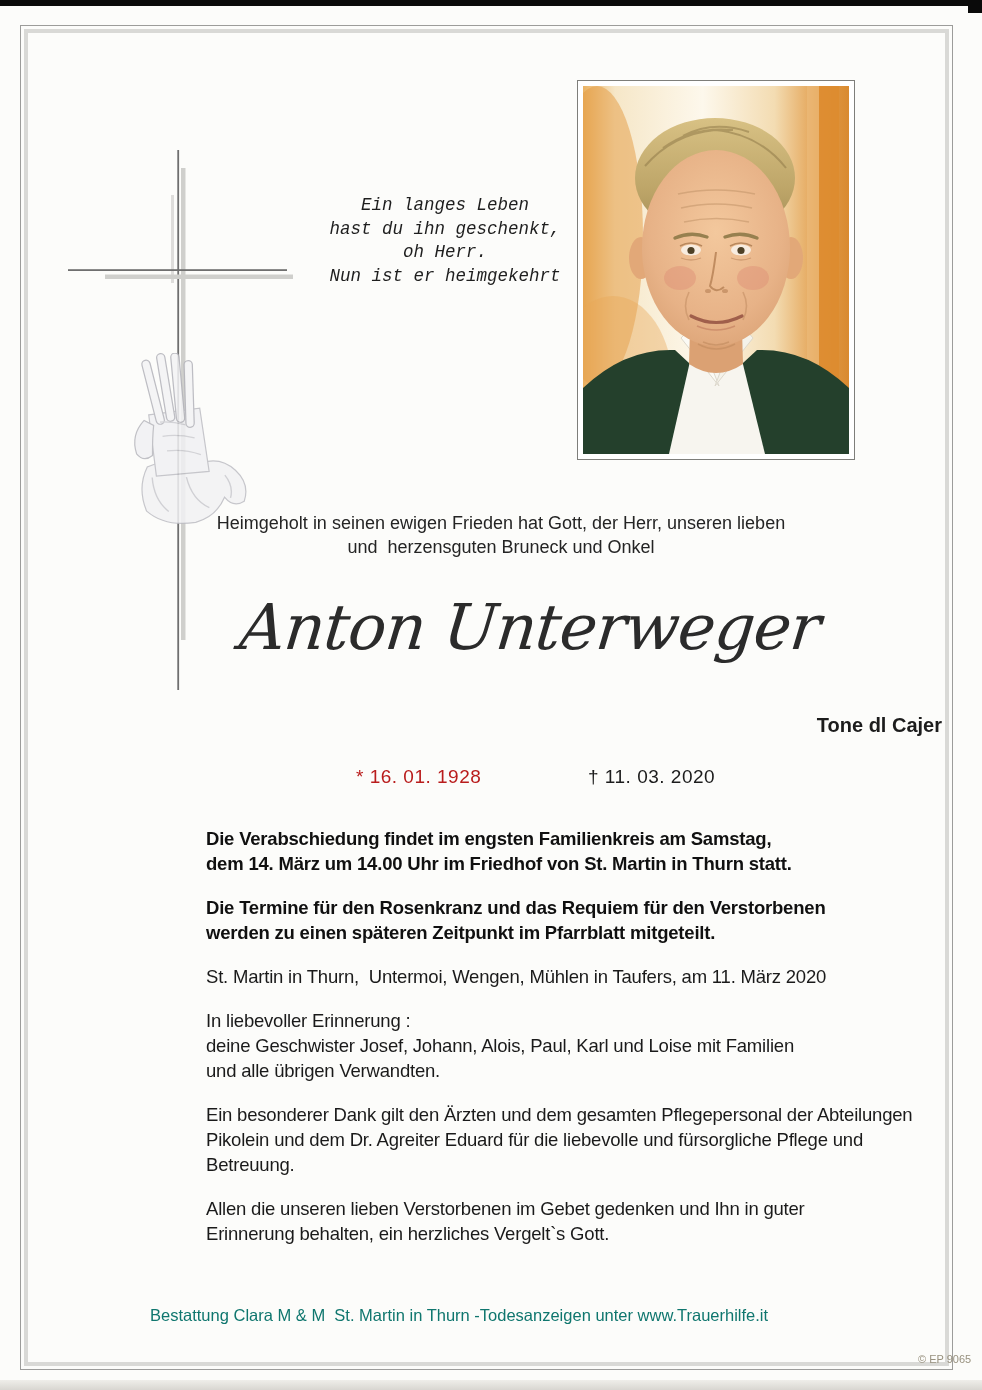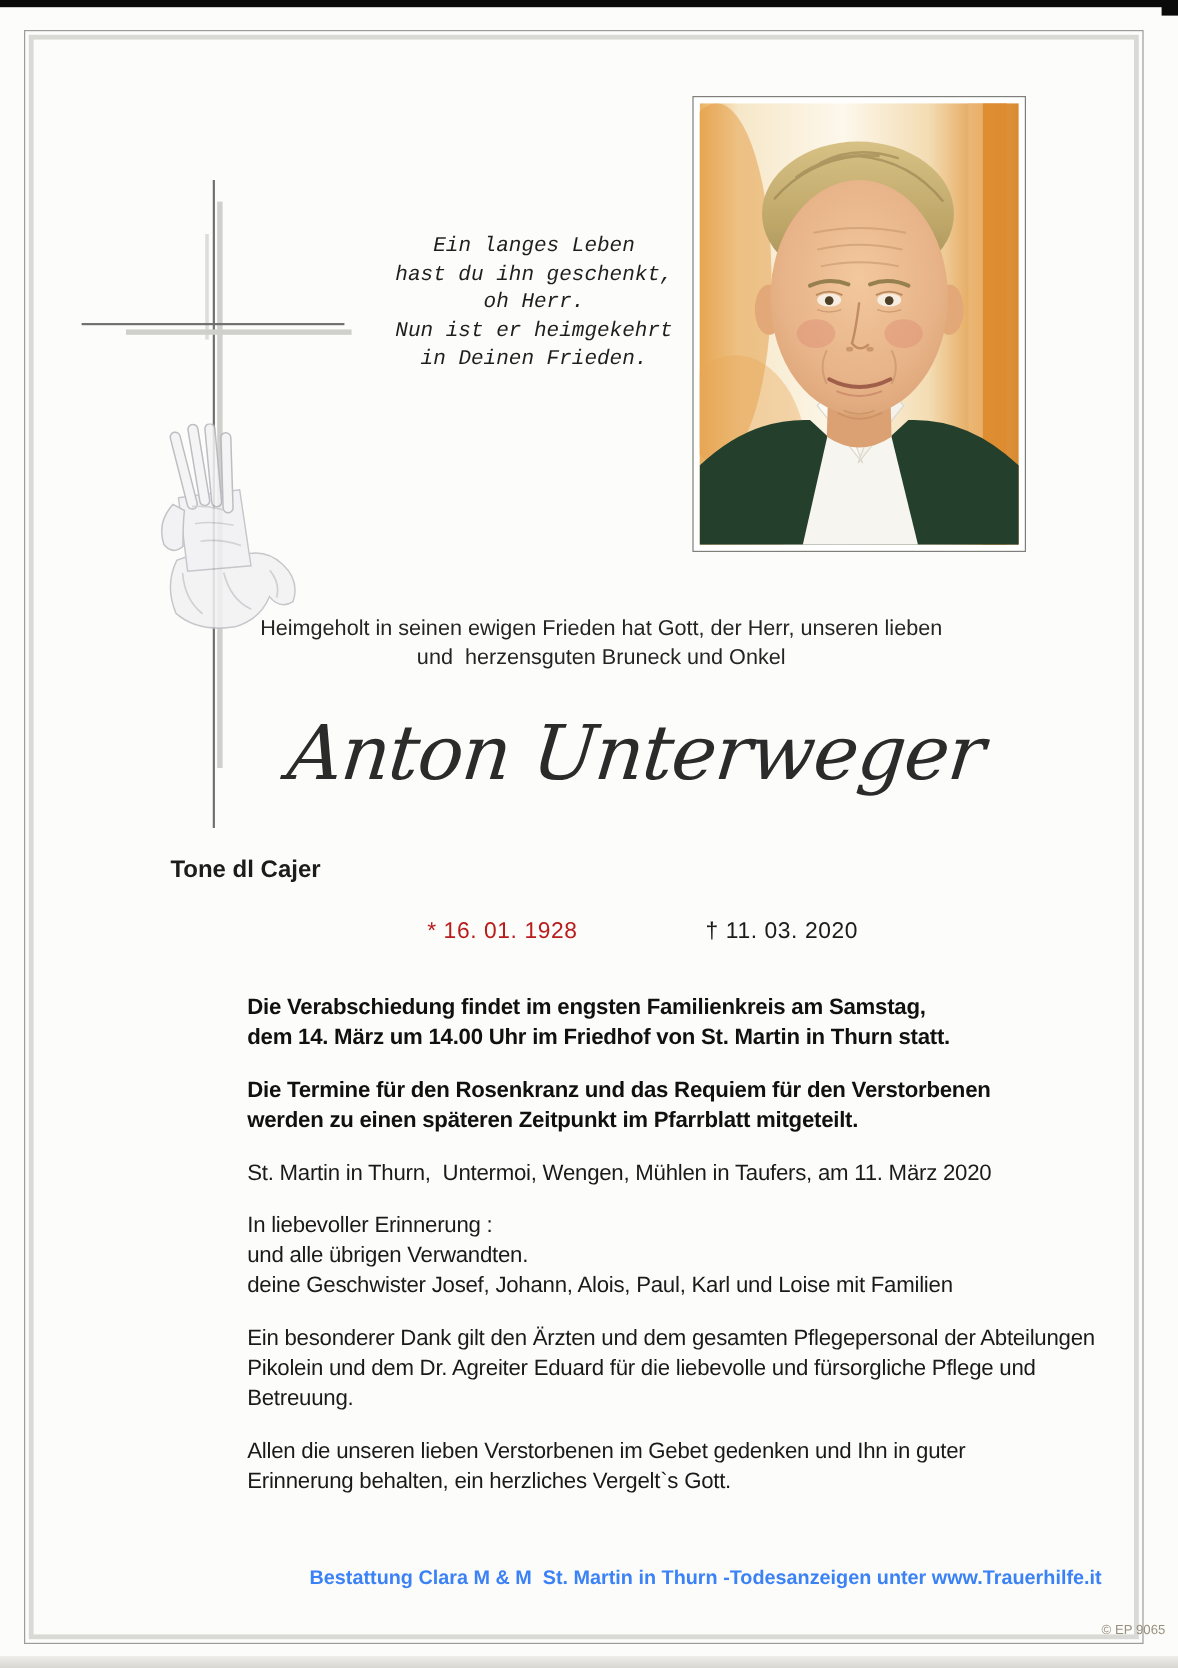--- a/index.html
+++ b/index.html
@@ -14,31 +14,31 @@
   .hands-svg{position:absolute;left:112px;top:353px;opacity:.85;}
   .poem{position:absolute;left:295px;top:194px;width:300px;text-align:center;
         font-family:Liberation Mono, monospace;font-style:italic;font-size:17.5px;line-height:23.5px;color:#1e1e1e;}
   .photo{position:absolute;left:577px;top:80px;width:278px;height:380px;background:#fff;
          border:1px solid #7e7e7a;box-sizing:border-box;padding:5px;}
   .intro{position:absolute;left:101px;top:511px;width:800px;text-align:center;
          font-size:18px;line-height:24px;color:#242424;}
   .deceased-name{position:absolute;left:90px;top:591px;width:880px;text-align:center;
          font-family:"DejaVu Serif",serif;font-style:italic;font-size:63px;color:#2b2b2b;
          transform:skewX(-6deg);letter-spacing:-1px;white-space:nowrap;}
-  .nickname{position:absolute;left:142px;top:714px;width:800px;text-align:left;
+  .nickname{position:absolute;left:142px;top:714px;width:800px;text-align:right;
          font-size:20px;font-weight:bold;color:#1c1c1c;}
   .birth-date{position:absolute;left:356px;top:766px;font-size:19px;letter-spacing:.5px;color:#b91c1c;}
   .death-date{position:absolute;left:588px;top:766px;font-size:19px;letter-spacing:.5px;color:#1c1c1c;}
   .bodytext{position:absolute;left:206px;top:826px;width:690px;font-size:18.5px;line-height:25px;
          letter-spacing:-0.2px;color:#1a1a1a;}
   .para{margin:0 0 19px 0;}
   .para.bold{font-weight:bold;color:#101010;}
   .line{white-space:pre;}
-  .footer-line{position:absolute;left:150px;top:1306px;width:768px;text-align:right;
-         font-size:16.5px;font-weight:bold;color:#3b82f6;white-space:pre;}
+  .footer-line{position:absolute;left:150px;top:1306px;width:768px;text-align:left;
+         font-size:16.5px;font-weight:normal;color:#0f766e;white-space:pre;}
   .print-code{position:absolute;left:918px;top:1353px;font-size:11px;color:#98917f;white-space:pre;}
 </style>
 </head>
 <body>
 
 <div class="page">
 
   <div class="scan-top-edge"></div>
   <div class="scan-top-notch"></div>
   <div class="scan-bottom-strip"></div>
@@ -80,21 +80,20 @@
 
       <path d="M46,72 Q58,70 72,72 M50,86 Q64,82 82,84 M56,100 Q72,96 90,100" fill="none" stroke="#ccccd1" stroke-width="1.3"></path>
     </g>
   </svg>
 
   <div class="poem">
     <div class="line">Ein langes Leben</div>
     <div class="line">hast du ihn geschenkt,</div>
     <div class="line">oh Herr.</div>
     <div class="line">Nun ist er heimgekehrt</div>
-    <div class="line">in Deinen Frieden.</div>
   </div>
 
   <div class="photo">
     <svg width="266" height="368" viewBox="0 0 266 368">
       <defs>
         <linearGradient id="bg" x1="0" y1="0" x2="1" y2="0">
           <stop offset="0" stop-color="#eab263"></stop>
             <stop offset="0.12" stop-color="#f6e7c8"></stop>
           <stop offset="0.45" stop-color="#fdf8ec"></stop>
             <stop offset="0.72" stop-color="#f3dcb2"></stop>
@@ -180,22 +179,22 @@
     </div>
     <div class="para bold">
       <div class="line">Die Termine für den Rosenkranz und das Requiem für den Verstorbenen</div>
       <div class="line">werden zu einen späteren Zeitpunkt im Pfarrblatt mitgeteilt.</div>
     </div>
     <div class="para">
       <div class="line">St. Martin in Thurn,  Untermoi, Wengen, Mühlen in Taufers, am 11. März 2020</div>
     </div>
     <div class="para">
       <div class="line">In liebevoller Erinnerung :</div>
+      <div class="line">deine Geschwister Josef, Johann, Alois, Paul, Karl und Loise mit Familien</div>
       <div class="line">und alle übrigen Verwandten.</div>
-      <div class="line">deine Geschwister Josef, Johann, Alois, Paul, Karl und Loise mit Familien</div>
     </div>
     <div class="para">
       <div class="line">Ein besonderer Dank gilt den Ärzten und dem gesamten Pflegepersonal der Abteilungen</div>
       <div class="line">Pikolein und dem Dr. Agreiter Eduard für die liebevolle und fürsorgliche Pflege und</div>
       <div class="line">Betreuung.</div>
     </div>
     <div class="para">
       <div class="line">Allen die unseren lieben Verstorbenen im Gebet gedenken und Ihn in guter</div>
       <div class="line">Erinnerung behalten, ein herzliches Vergelt`s Gott.</div>
     </div>

